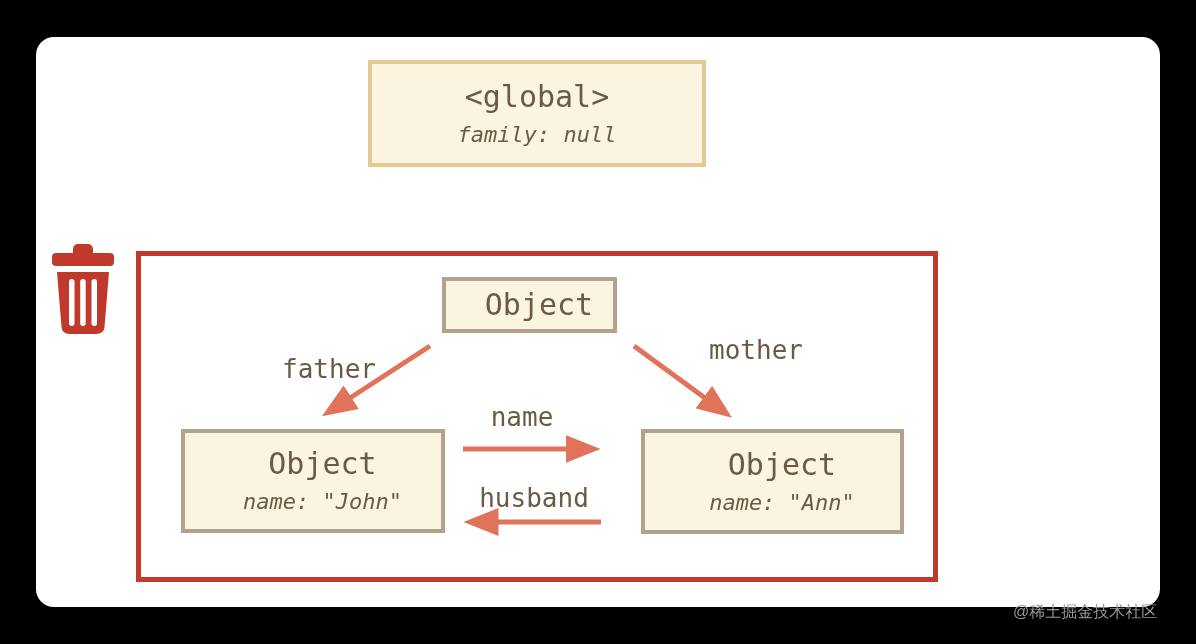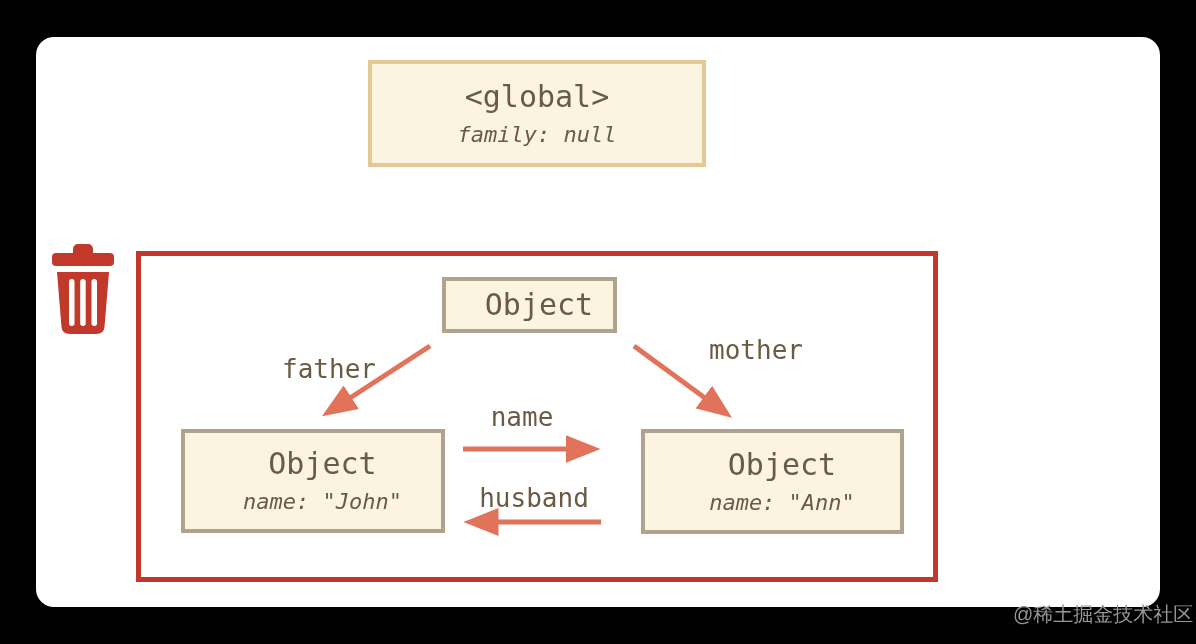--- a/index.html
+++ b/index.html
@@ -65,21 +65,21 @@
     position: absolute;
     left: 50px; top: 244px;
     width: 66px; height: 92px;
   }
   .watermark {
     position: absolute;
     left: 1013px; top: 603px;
     width: 170px;
     color: #969696;
     font-family: "Liberation Sans", sans-serif;
-    font-size: 20px;
+    font-size: 16px;
     line-height: 1.1;
     white-space: nowrap;
   }
 </style>
 </head>
 <body>
 
 <div class="card"></div>
 
 <div class="box global-box">

